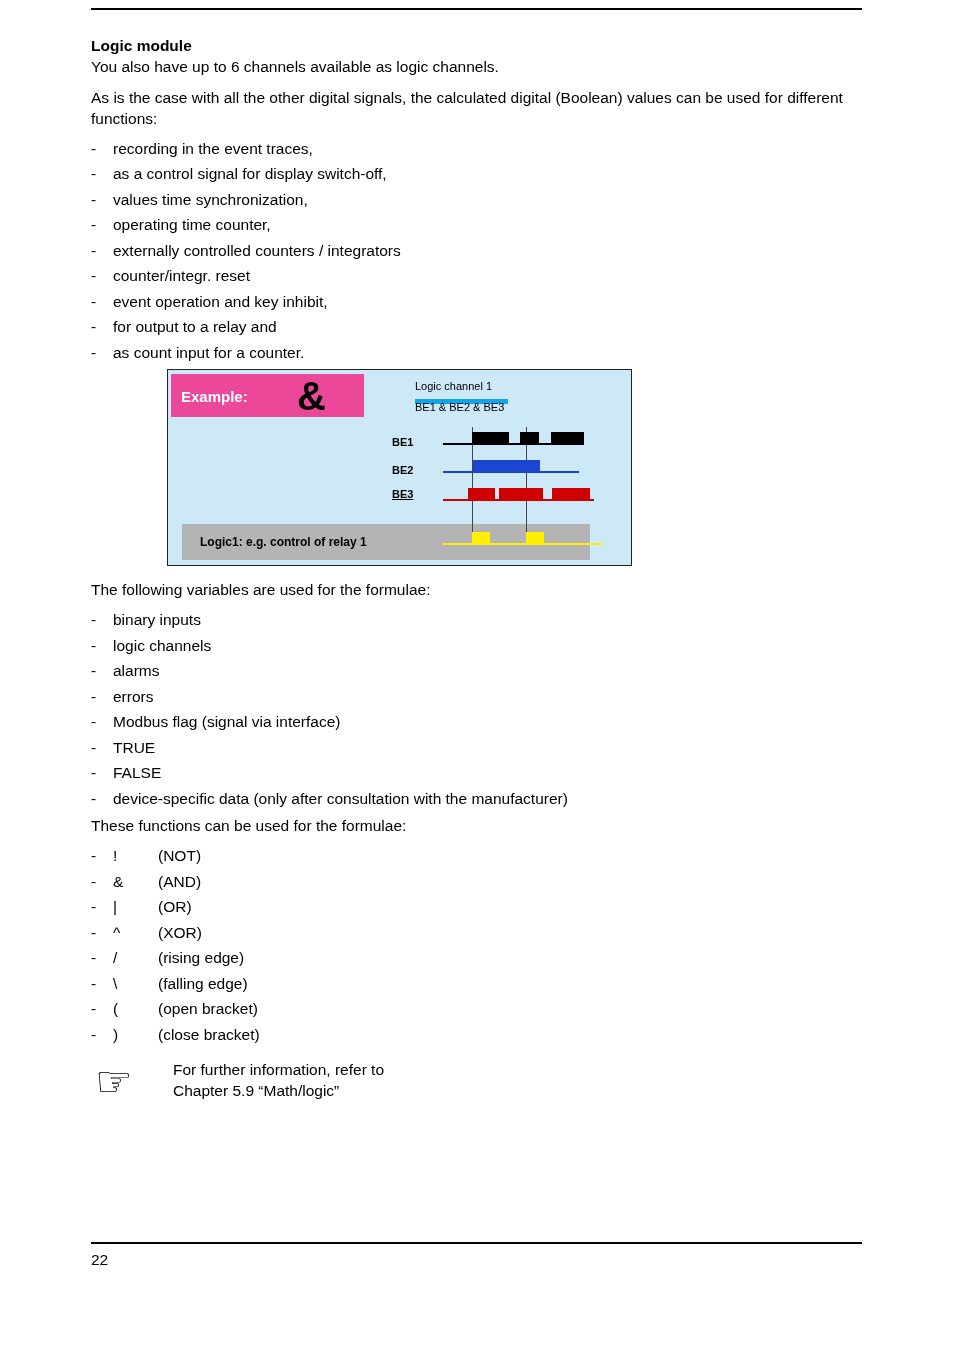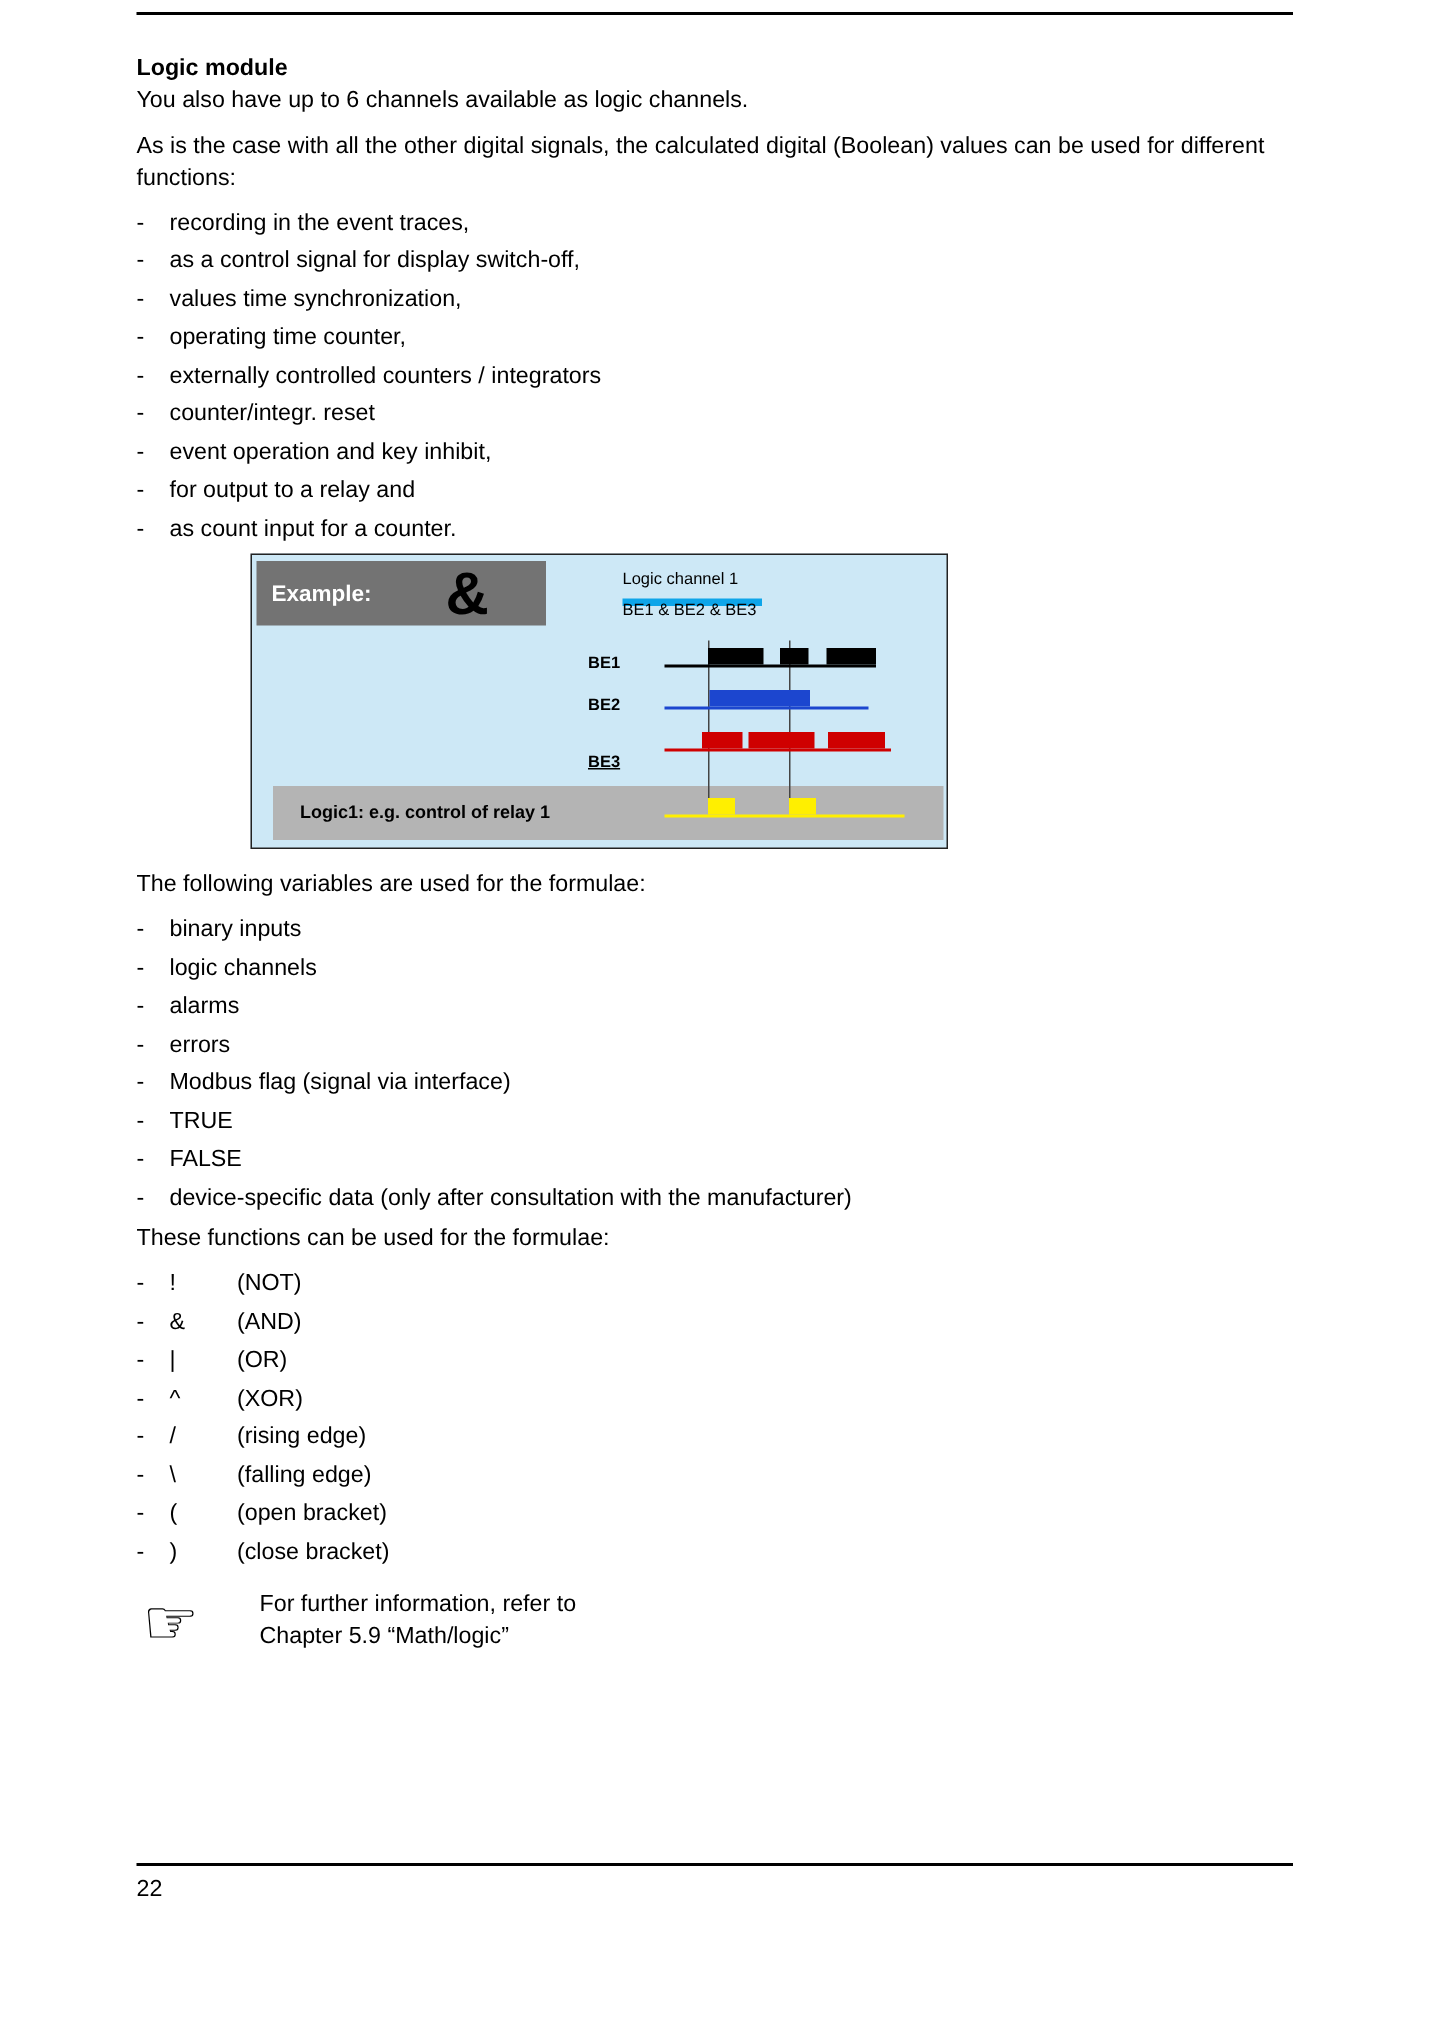--- a/index.html
+++ b/index.html
@@ -28,47 +28,47 @@
   .dash { width: 22px; flex: none; }
   .op-sym { width: 45px; flex: none; }
 
   
   .figure {
     position: relative; width: 465px; height: 197px;
     background: #cde8f6; border: 1px solid #222;
     margin: 0 0 13px 76px; padding: 0;
   }
   .figure * { position: absolute; margin: 0; }
-  .example-box { left: 3px; top: 4px; width: 193px; height: 43px; background: #737373; z-index: 1; }
+  .example-box { left: 3px; top: 4px; width: 193px; height: 43px; background: #ec4899; z-index: 1; }
   .example-label { left: 10px; top: 50%; transform: translateY(-50%); color: #fff; font-size: 15px; font-weight: bold; }
   .example-amp { left: 126px; top: 50%; transform: translateY(-50%); color: #000; font-size: 40px; font-weight: bold; line-height: 40px; }
   .channel-title { left: 247px; top: 6px; font-size: 11px; border-bottom: 5px solid #0ea5e9; padding: 0 16px 2px 0; text-align: right; }
   .channel-formula { left: 247px; top: 27px; font-size: 11px; }
 
   .sig-label { left: 224px; font-size: 11px; font-weight: bold; z-index: 2; }
-  .l1 { top: 62px; } .l2 { top: 90px; } .l3 { top: 128px; text-decoration: underline; }
+  .l1 { top: 62px; } .l2 { top: 90px; } .l3 { top: 114px; text-decoration: underline; }
 
   .baseline { height: 2px; z-index: 2; }
   .base1 { left: 275px; top: 73px;  width: 141px; background: #000; }
   .base2 { left: 275px; top: 101px; width: 136px; background: #1c46cf; }
   .base3 { left: 275px; top: 129px; width: 151px; background: #cf0000; }
 
   .pulse { height: 11px; z-index: 3; }
   .p1a { left: 304px; top: 62px; width: 37px; background: #000; }
   .p1b { left: 352px; top: 62px; width: 19px; background: #000; }
   .p1c { left: 383px; top: 62px; width: 33px; background: #000; }
   .p2a { left: 305px; top: 90px; width: 67px; background: #1c46cf; }
   .p3a { left: 300px; top: 118px; width: 27px; background: #cf0000; }
   .p3b { left: 331px; top: 118px; width: 44px; background: #cf0000; }
   .p3c { left: 384px; top: 118px; width: 38px; background: #cf0000; }
 
   .guide { width: 1px; top: 57px; height: 113px; background: #444; z-index: 2; }
   .g1 { left: 304px; } .g2 { left: 358px; }
 
-  .outbar { left: 14px; top: 154px; width: 447px; height: 36px; background: #b4b4b4; z-index: 1; text-align: center; }
+  .outbar { left: 14px; top: 154px; width: 408px; height: 36px; background: #b4b4b4; z-index: 1; text-align: center; }
   .outbar-label { left: 18px; top: 50%; transform: translateY(-50%); font-size: 12px; font-weight: bold; z-index: 2; }
   .baseY { left: 275px; top: 173px; width: 160px; background: #ffef00; }
   .pY1 { left: 304px; top: 162px; width: 18px; background: #ffef00; }
   .pY2 { left: 358px; top: 162px; width: 18px; background: #ffef00; }
 
   
   .note { display: flex; margin-top: 14px; }
   .hand {
     flex: none; width: 50px; margin-left: 4px; margin-top: 2px;
     font-family: "DejaVu Sans", sans-serif;

